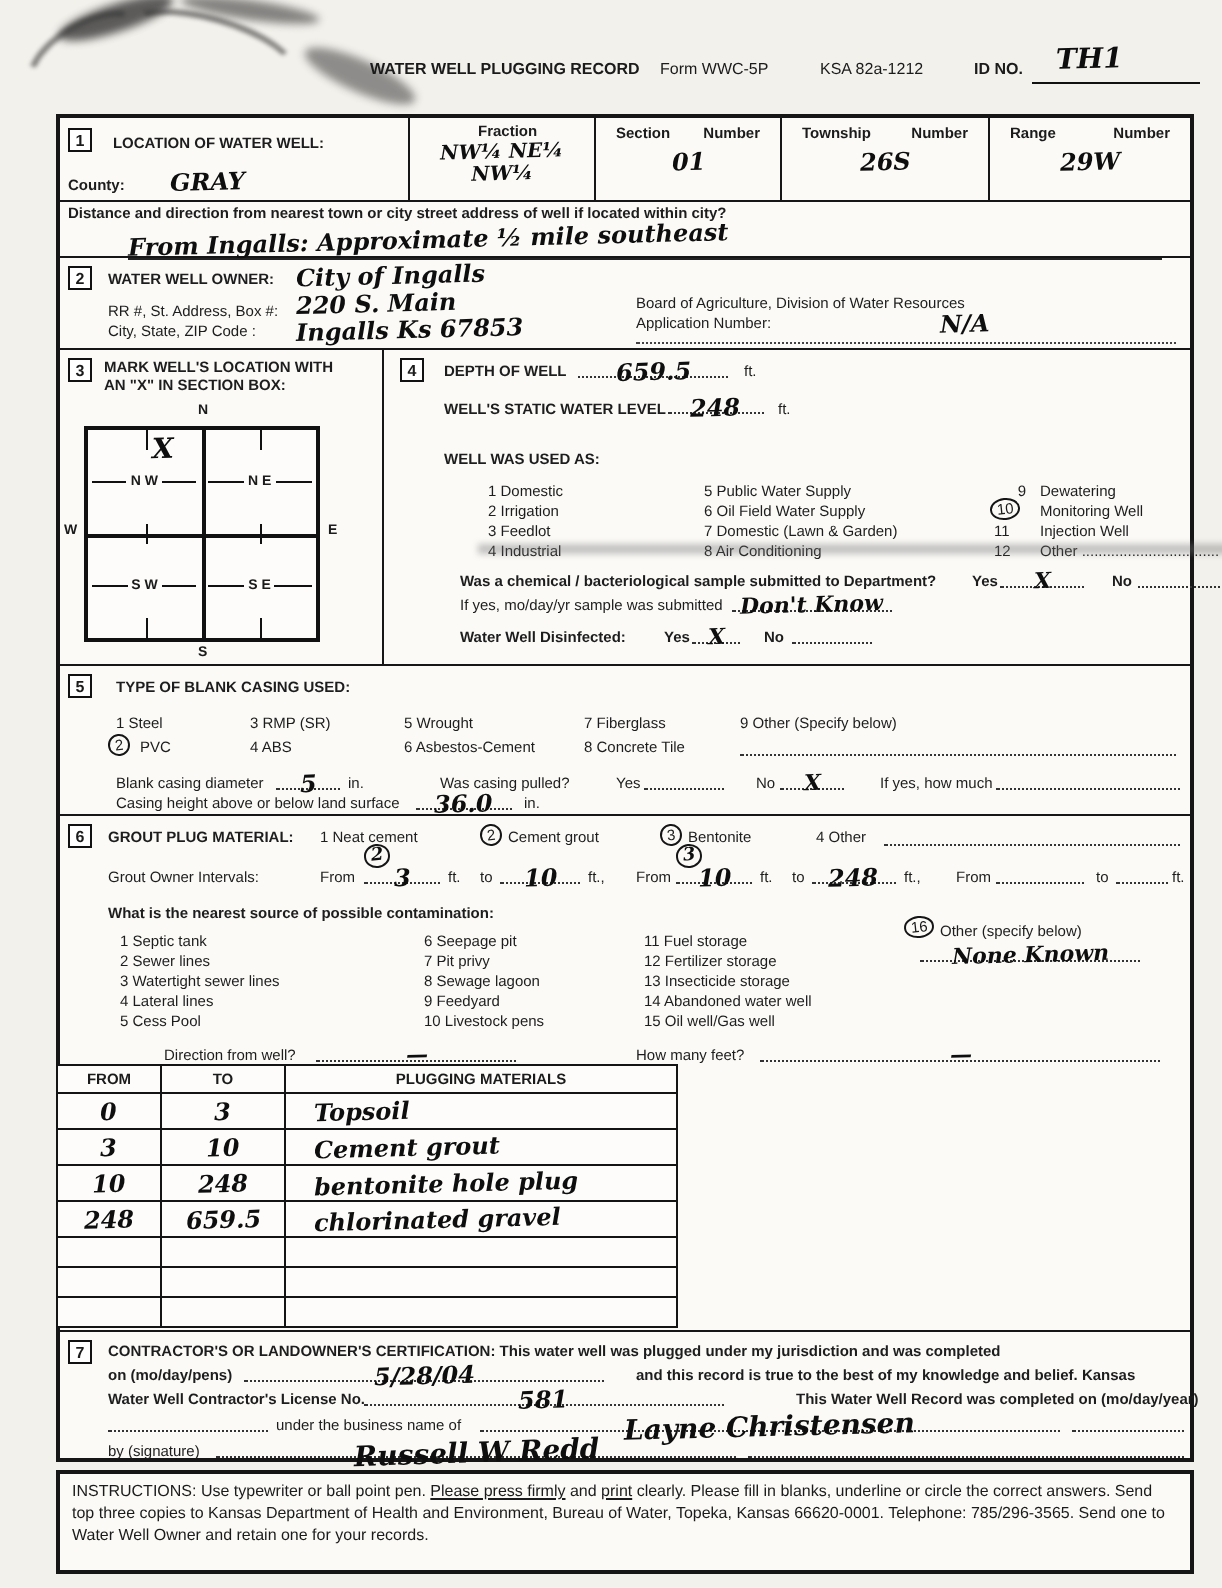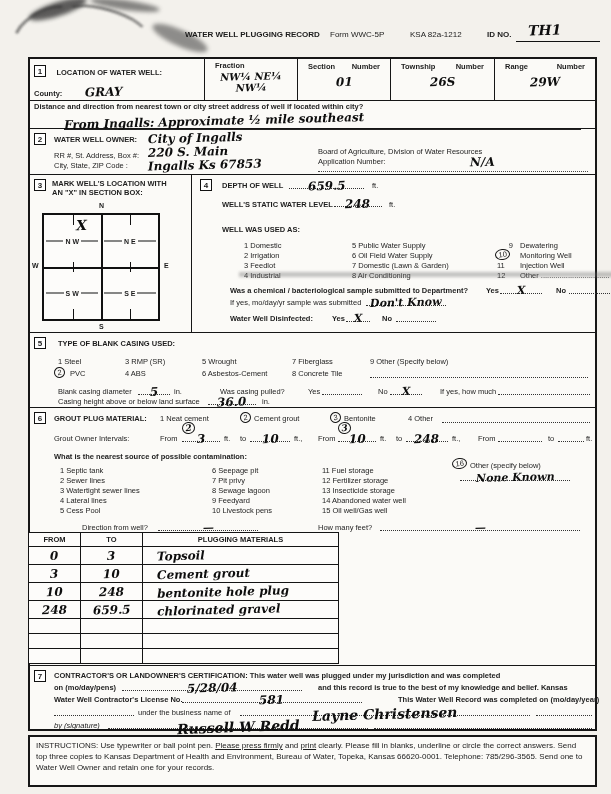--- a/index.html
+++ b/index.html
@@ -95,21 +95,21 @@
     <div class="s1">
       <div class="c" style="width:175px;">
         <span class="numbox">1</span>
         <span class="lbl b" style="margin-left:6px;">LOCATION OF WATER WELL:</span>
         <div style="margin-top:3px;">
           <span class="lbl b">County:</span>
           <span class="hw hw12" style="margin-left:18px;">GRAY</span>
         </div>
       </div>
       <div class="c" style="width:93px;">
-        <div class="lbl b" style="padding-left:6px;">Fraction</div>
+        <div class="lbl b" style="padding-left:6px;margin-left:24px;">Fraction</div>
         <div class="val"><span class="hw hw10">NW¼ NE¼ NW¼</span></div>
       </div>
       <div class="c" style="width:93px;">
         <div class="hdr2">
           <span>Section</span>
           <span>Number</span>
         </div>
         <div class="val"><span class="hw hw12">01</span></div>
       </div>
       <div class="c" style="width:104px;">
@@ -385,21 +385,21 @@
       <span class="pos lbl b" style="left:24px; top:17px;">on (mo/day/pens)</span>
       <span class="pos dots" style="left:92px; top:15px; width:180px;"><span class="hw hw12">5/28/04</span></span>
       <span class="pos lbl b" style="left:288px; top:17px;">and this record is true to the best of my knowledge and belief. Kansas</span>
       <span class="pos lbl b" style="left:24px; top:29px;">Water Well Contractor's License No.</span>
       <span class="pos dots" style="left:152px; top:27px; width:180px;"><span class="hw hw12">581</span></span>
       <span class="pos lbl b" style="left:368px; top:29px;">This Water Well Record was completed on (mo/day/year)</span>
       <span class="pos dots" style="left:24px; top:40px; width:80px;"></span>
       <span class="pos lbl" style="left:108px; top:42px;">under the business name of</span>
       <span class="pos dots" style="left:210px; top:40px; width:290px;"><span class="hw hw14">Layne Christensen</span></span>
       <span class="pos dots" style="left:506px; top:40px; width:56px;"></span>
-      <span class="pos lbl" style="left:24px; top:55px;font-style:italic;">by (signature)</span>
+      <span class="pos lbl" style="left:24px; top:55px;">by (signature)</span>
       <span class="pos dots" style="left:78px; top:53px; width:260px;"><span class="hw hw14" style="transform:rotate(-2deg);">Russell W Redd</span></span>
       <span class="pos dots" style="left:344px; top:53px; width:218px;"></span>
     </div>
   </div>
 
   <div class="instr">
     <span>INSTRUCTIONS:  Use typewriter or ball point pen. </span><span class="u">Please press firmly</span><span> and </span><span class="u">print</span><span> clearly. Please fill in blanks, underline or circle the correct answers. Send top three copies to Kansas Department of Health and Environment, Bureau of Water, Topeka, Kansas 66620-0001. Telephone: 785/296-3565. Send one to Water Well Owner and retain one for your records.</span>
   </div>
 
 </div>

